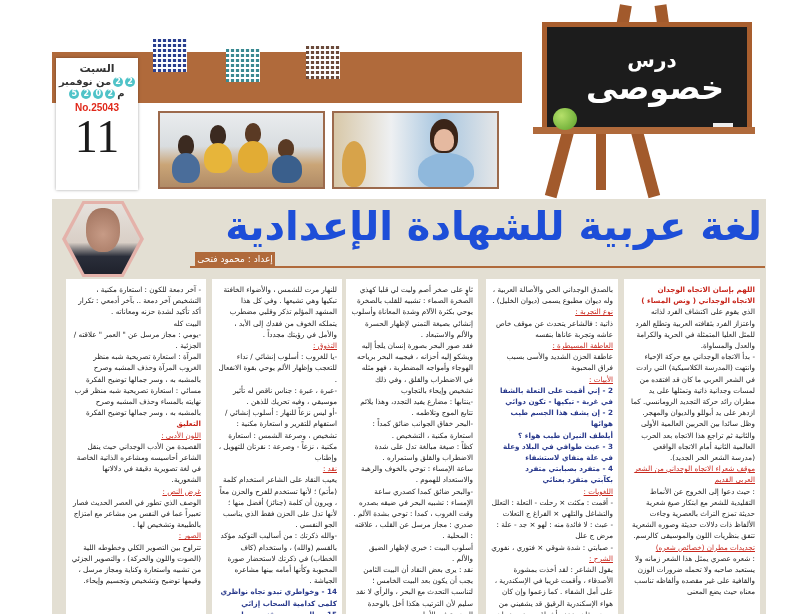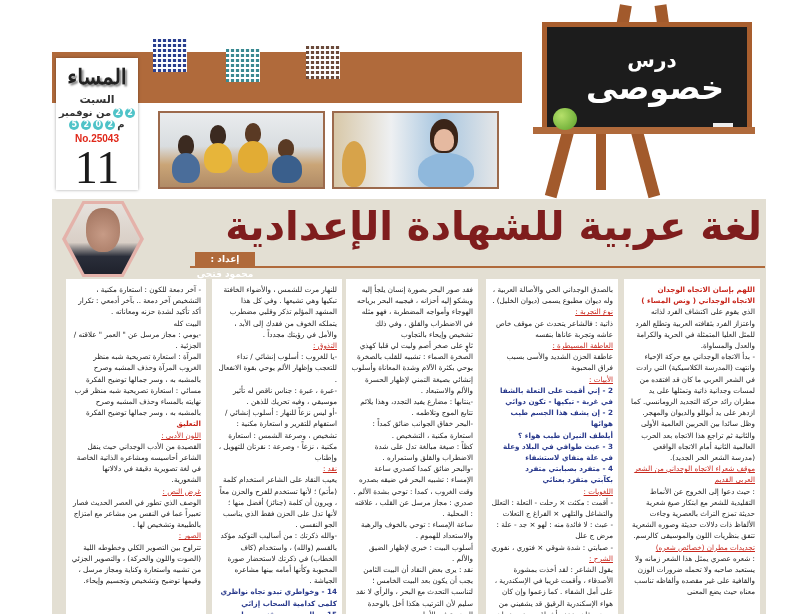--- a/index.html
+++ b/index.html
@@ -33,23 +33,23 @@
   #easel-top2{left:656px;top:5px;width:12px;height:22px;background:#a25a2c;transform:rotate(-8deg);}
   #board{left:542px;top:22px;width:210px;height:110px;background:#1c1c1c;border:5px solid #a85e2e;box-sizing:border-box;display:flex;flex-direction:column;align-items:center;justify-content:center;}
   #board-ledge{left:533px;top:127px;width:222px;height:7px;background:#b06a3b;}
   #board-l1,#board-l2{color:#fff;font-weight:bold;font-family:"DejaVu Sans",sans-serif;line-height:1;}
   #board-l1{font-size:20px;margin-left:10px;}
   #board-l2{font-size:32px;margin-top:2px;margin-left:16px;}
   #apple{left:553px;top:108px;width:24px;height:22px;border-radius:50%;background:radial-gradient(circle at 35% 35%,#b6e06a,#5aa02a);}
   #chalk{left:713px;top:123px;width:20px;height:4px;background:#eee;}
   
   #article{left:52px;top:199px;width:714px;height:415px;background:#e3dfd3;}
-  #title{right:40px;top:203px;font-size:40px;font-weight:bold;color:#7f1d1d;direction:rtl;font-family:"DejaVu Sans",sans-serif;letter-spacing:-1px;}
+  #title{right:40px;top:203px;font-size:40px;font-weight:bold;color:#1d4ed8;direction:rtl;font-family:"DejaVu Sans",sans-serif;letter-spacing:-1px;}
   #title-rule{left:190px;top:266px;width:575px;height:2px;background:#b06a3b;}
-  #byline{left:195px;top:252px;width:60px;height:15px;background:#b06a3b;color:#fff;font-size:9px;font-weight:bold;direction:rtl;text-align:center;line-height:15px;}
+  #byline{left:195px;top:252px;width:80px;height:15px;background:#b06a3b;color:#fff;font-size:9px;font-weight:normal;direction:rtl;text-align:center;line-height:15px;}
   #avatar{left:62px;top:201px;width:82px;height:76px;background:#e4b2aa;clip-path:polygon(25% 0,75% 0,100% 50%,75% 100%,25% 100%,0 50%);}
   #avatar-in{left:66px;top:204px;width:74px;height:70px;clip-path:polygon(25% 0,75% 0,100% 50%,75% 100%,25% 100%,0 50%);background:linear-gradient(180deg,#e6e1dc 0%,#d9cfc6 55%,#2a2e3a 75%,#1f222c 100%);}
   #face{left:86px;top:208px;width:34px;height:44px;border-radius:45% 45% 45% 45%;background:radial-gradient(circle at 50% 60%,#c79b86,#9d6f5a);}
   .col{top:279px;height:340px;background:#fff;box-sizing:border-box;padding:5px 5px 0 5px;direction:rtl;text-align:right;font-size:7.2px;line-height:11.2px;color:#222;overflow:hidden;font-family:"DejaVu Sans",sans-serif;}
   .col p{margin:0;text-align:right;}
   .h-red{color:#c8281e;font-weight:normal;text-decoration:underline;}
   .h-red-c{color:#c8281e;font-weight:bold;text-align:center;}
   .verse{color:#2a3a8c;font-weight:bold;}
   #col1{left:624px;width:136px;}
   #col2{left:486px;width:132px;}
@@ -72,21 +72,20 @@
       <div class="qr-inner" style="--c:#3a8a92;"></div>
     </div>
 </div>
 <div class="abs" id="qr3">
   <div class="qr" style="width:100%;height:100%;background:transparent;">
       <div class="qr-inner" style="--c:#6b4a3a;"></div>
     </div>
 </div>
 
 <div class="abs" id="logo-box">
-  <div id="logo-mark">المساء</div>
   <div id="logo-day">السبت</div>
   <div class="date-row">
     <span class="digit">2</span>
     <span class="digit">2</span>
     <span>من نوفمبر</span>
   </div>
   <div class="date-row">
     <span>م</span>
     <span class="digit">2</span>
     <span class="digit">0</span>
@@ -161,27 +160,27 @@
     <p class="verse">4 - متفرد بصبابتي متفرد</p>
     <p class="verse">بكآبتي متفرد بعنائي</p>
     <p class="h-red">اللغويات :</p>
     <p>- أقمت : مكثت × رحلت - التعلة : التعلل والتشاغل والتلهي × الفراغ ج التعلات</p>
     <p>- عبث : لا فائدة منه : لهو × جد - علة : مرض ج علل</p>
     <p>- صبابتي : شدة شوقي × فتوري ، نفوري</p>
     <p class="h-red">الشرح :</p>
     <p>يقول الشاعر : لقد أخذت بمشورة الأصدقاء ، وأقمت غريبا في الإسكندرية ، على أمل الشفاء . كما زعموا وإن كان هواء الإسكندرية الرقيق قد يشفيني من مرضي فإن يخفف أشواقي ويخمد نيران الحب في قلبي والنتيجة تلك أشعر أن هذه الغربة عبث لا فائدة منها</p>
   </div>
 <div class="abs col" id="col3">
+    <p>ثاوٍ على صخر أصم وليت لي قلبا كهذي الصخرة الصماء : تشبيه للقلب بالصخرة يوحي بكثرة الآلام وشدة المعاناة وأسلوب إنشائي بصيغة التمني لإظهار الحسرة والألم والاستبعاد .</p>
     <p>فقد صور البحر بصورة إنسان يلجأ إليه ويشكو إليه أحزانه ، فيجيبه البحر برياحه الهوجاء وأمواجه المضطربة ، فهو مثله في الاضطراب والقلق ، وفي ذلك تشخيص وإيحاء بالتجاوب</p>
-    <p>ثاوٍ على صخر أصم وليت لي قلبا كهذي الصخرة الصماء : تشبيه للقلب بالصخرة يوحي بكثرة الآلام وشدة المعاناة وأسلوب إنشائي بصيغة التمني لإظهار الحسرة والألم والاستبعاد .</p>
     <p>-ينتابها : مضارع يفيد التجدد، وهذا يلائم تتابع الموج وتلاطمه .</p>
     <p>-البحر خفاق الجوانب ضائق كمداً : استعارة مكنية ، التشخيص .</p>
     <p>كظاً : صيغة مبالغة تدل على شدة الاضطراب والقلق واستمراره .</p>
+    <p>ساعة الإمساء : توحي بالخوف والرهبة والاستعداد للهموم .</p>
     <p>-والبحر ضائق كمدا كصدري ساعة الإمساء : تشبيه البحر في ضيقه بصدره وقت الغروب ، كمدا : توحي بشدة الألم . صدري : مجاز مرسل عن القلب ، علاقته : المحلية .</p>
-    <p>ساعة الإمساء : توحي بالخوف والرهبة والاستعداد للهموم .</p>
     <p>أسلوب البيت : خبري لإظهار الضيق والألم .</p>
     <p>نقد : يرى بعض النقاد أن البيت الثامن يجب أن يكون بعد البيت الخامس ؛ لتناسب التحدث مع البحر ، والرأي لا نقد سليم لأن الترتيب هكذا أخل بالوحدة العضوية في الأبيات .</p>
   </div>
 <div class="abs col" id="col4">
     <p>للنهار مرت للشمس ، والأضواء الخافتة تبكيها وهي تشيعها . وفي كل هذا المشهد المؤلم تذكر وقلبي مضطرب يتملكه الخوف من فقدك إلى الأبد ، والأمل في رؤيتك مجدداً .</p>
     <p class="h-red">التذوق :</p>
     <p>-يا للغروب : أسلوب إنشائي / نداء للتعجب وإظهار الألم يوحي بقوة الانفعال .</p>
     <p>-عبرة ، عبرة : جناس ناقص له تأثير موسيقي ، وفيه تحريك للذهن .</p>
     <p>-أو ليس نزعاً للنهار : أسلوب إنشائي / استفهام للتقرير و استعارة مكنية : تشخيص ، وصرعة الشمس : استعارة مكنية ، نزعاً - وصرعة : نقرتان للتهويل ، وإطناب</p>
     <p class="h-red">نقد :</p>

